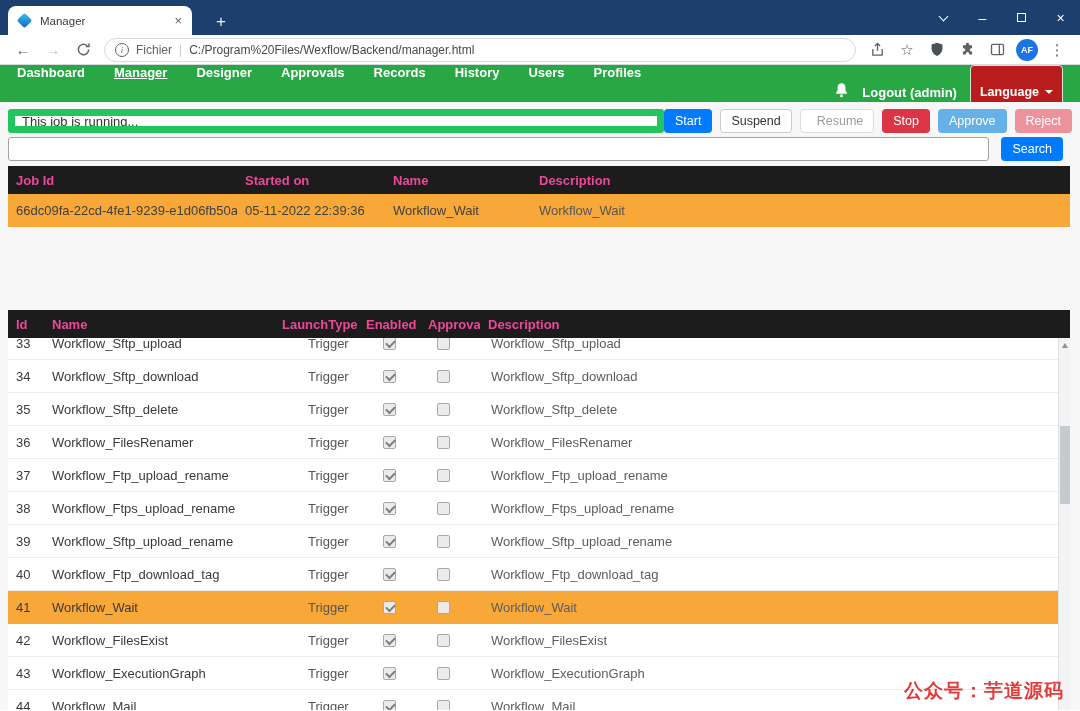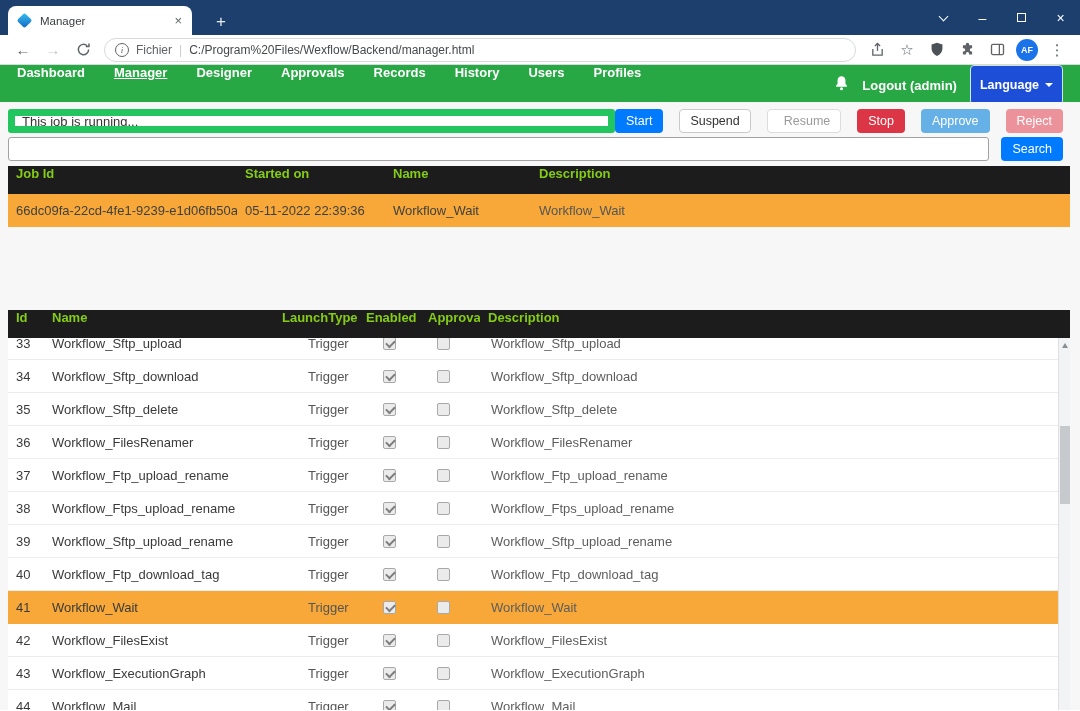--- a/index.html
+++ b/index.html
@@ -33,43 +33,43 @@
   .avatar { width:22px; height:22px; border-radius:50%; background:#1a73e8; color:#fff; font-size:9px; font-weight:bold;
             display:flex; align-items:center; justify-content:center; margin:0 4px; flex:none; cursor:pointer; }
 
   
   .navbar { height:37px; background:#28a745; display:flex; align-items:flex-start; padding:0 17px; }
   .nav-links { display:flex; align-items:center; }
   .nav-item { color:#fff; font-size:13px; font-weight:bold; margin-right:29px; cursor:pointer; white-space:nowrap; }
   .nav-item.active { text-decoration:underline; }
   .nav-right { margin-left:auto; display:flex; align-items:center; gap:13px; }
   .logout { color:#fff; font-size:13px; font-weight:bold; cursor:pointer; white-space:nowrap; }
-  .lang-btn { background:#1d4ed8; border:1px solid #cfe9d6; border-radius:4px; color:#fff; font-size:12.5px; font-weight:bold;
-              padding:12px 9px; display:flex; align-items:center; gap:6px; font-family:inherit; cursor:pointer; }
+  .lang-btn { background:#b91c1c; border:1px solid #cfe9d6; border-radius:4px; color:#fff; font-size:12.5px; font-weight:bold;
+              padding:19px 9px; display:flex; align-items:center; gap:6px; font-family:inherit; cursor:pointer; }
   .caret { width:0; height:0; border-left:4px solid transparent; border-right:4px solid transparent; border-top:4px solid #fff; display:inline-block; }
 
   
   .content { position:relative; height:608px; background:#f7f7f7; padding:7px 8px 0; overflow:hidden; }
   .row1 { display:flex; align-items:center; }
   .job-input { width:678px; height:24px; border:7px solid #22c55e; border-radius:3px; padding:0 7px; font-size:13px; color:#333; background:#fff; font-family:inherit; }
-  .btns { margin-left:auto; margin-right:9px; display:flex; gap:16px; }
+  .btns { margin-left:auto; display:flex; gap:8px; }
   .btn { height:24px; border:1px solid transparent; border-radius:4px; font-size:12.5px; padding:0 10px;
          display:inline-flex; align-items:center; font-family:inherit; cursor:pointer; white-space:nowrap; }
   .btn-primary { background:#007bff; color:#fff; }
   .btn-light { background:#fff; border-color:#c9c9c9; color:#333; }
   .btn-light-disabled { background:#fff; border-color:#dcdcdc; color:#9b9b9b;padding-left:16px; }
   .btn-danger { background:#dc3545; color:#fff; }
   .btn-info-muted { background:#66b0e8; color:#fff; }
   .btn-danger-muted { background:#ec929b; color:#fff; }
   .row2 { display:flex; align-items:center; margin-top:4px; }
   .search-input { flex:1; height:24px; border:1px solid #a2a2a2; border-radius:3px; padding:0 7px; font-size:13px; margin-right:12px; background:#fff; font-family:inherit; }
   .search-btn { margin-right:9px; }
 
   
-  .thead { background:#1c1c1c; color:#84cc16; display:flex; height:28px; font-weight:bold; font-size:13px; }
+  .thead { background:#1c1c1c; color:#ec4899; display:flex; height:28px; align-items:center; font-weight:bold; font-size:13px; }
   .cell { padding-left:8px; overflow:hidden; white-space:nowrap; }
 
   .jobs-table { margin-top:5px; width:1062px; }
   .c-jobid { width:229px; } .c-started { width:148px; } .c-jname { width:146px; } .c-jdesc { flex:1; }
   .job-row { display:flex; align-items:center; height:33px; font-size:13px; color:#3f3f3f; background:#fff; }
   .job-row.selected { background:#f7a838; }
   .job-row .c-jdesc { color:#555; }
 
   .wf-table { margin-top:83px; width:1062px; position:relative; }
   .c-id { width:36px; } .c-name { width:230px; } .c-lt { width:84px; } .c-en { width:62px; } .c-ap { width:60px; } .c-desc { flex:1; }
@@ -378,14 +378,15 @@
           </div>
         </div>
       <div class="wf-scrollbar">
         <div class="sb-up">
             <i class="tri-up"></i>
           </div>
         <div class="sb-thumb"></div>
       </div>
     </div>
 
+    <div class="watermark">公众号：芋道源码</div>
   </div>
 </div>
 
 </body></html>

